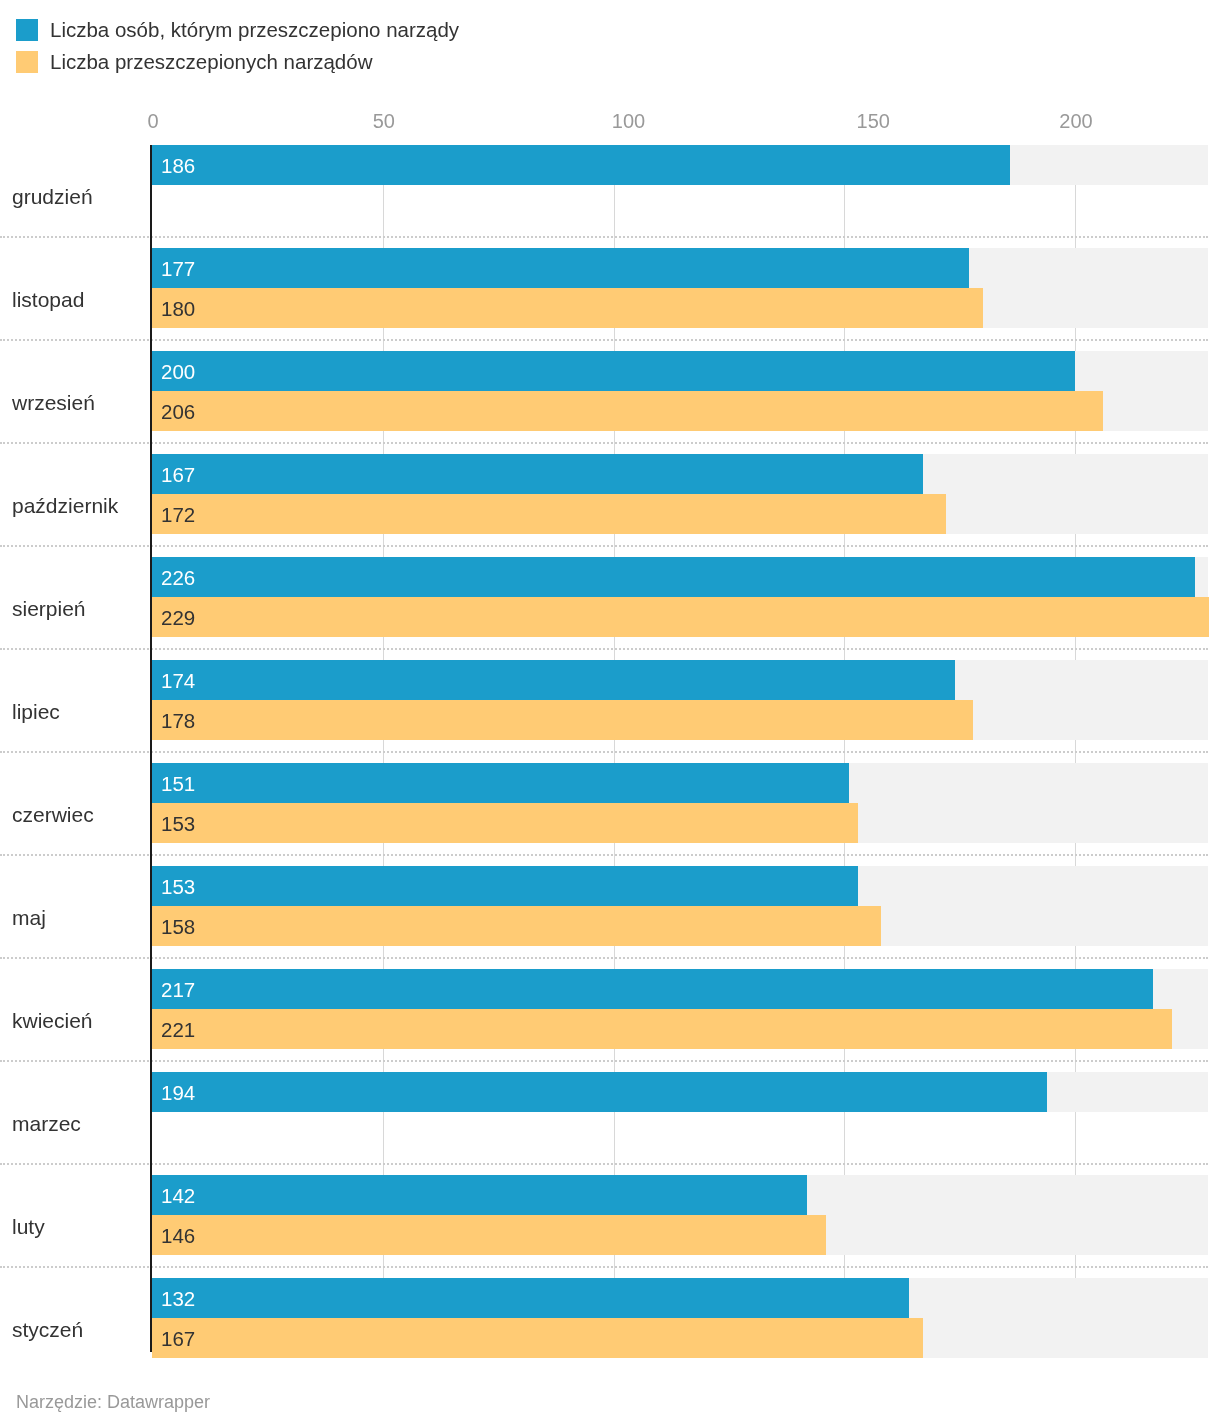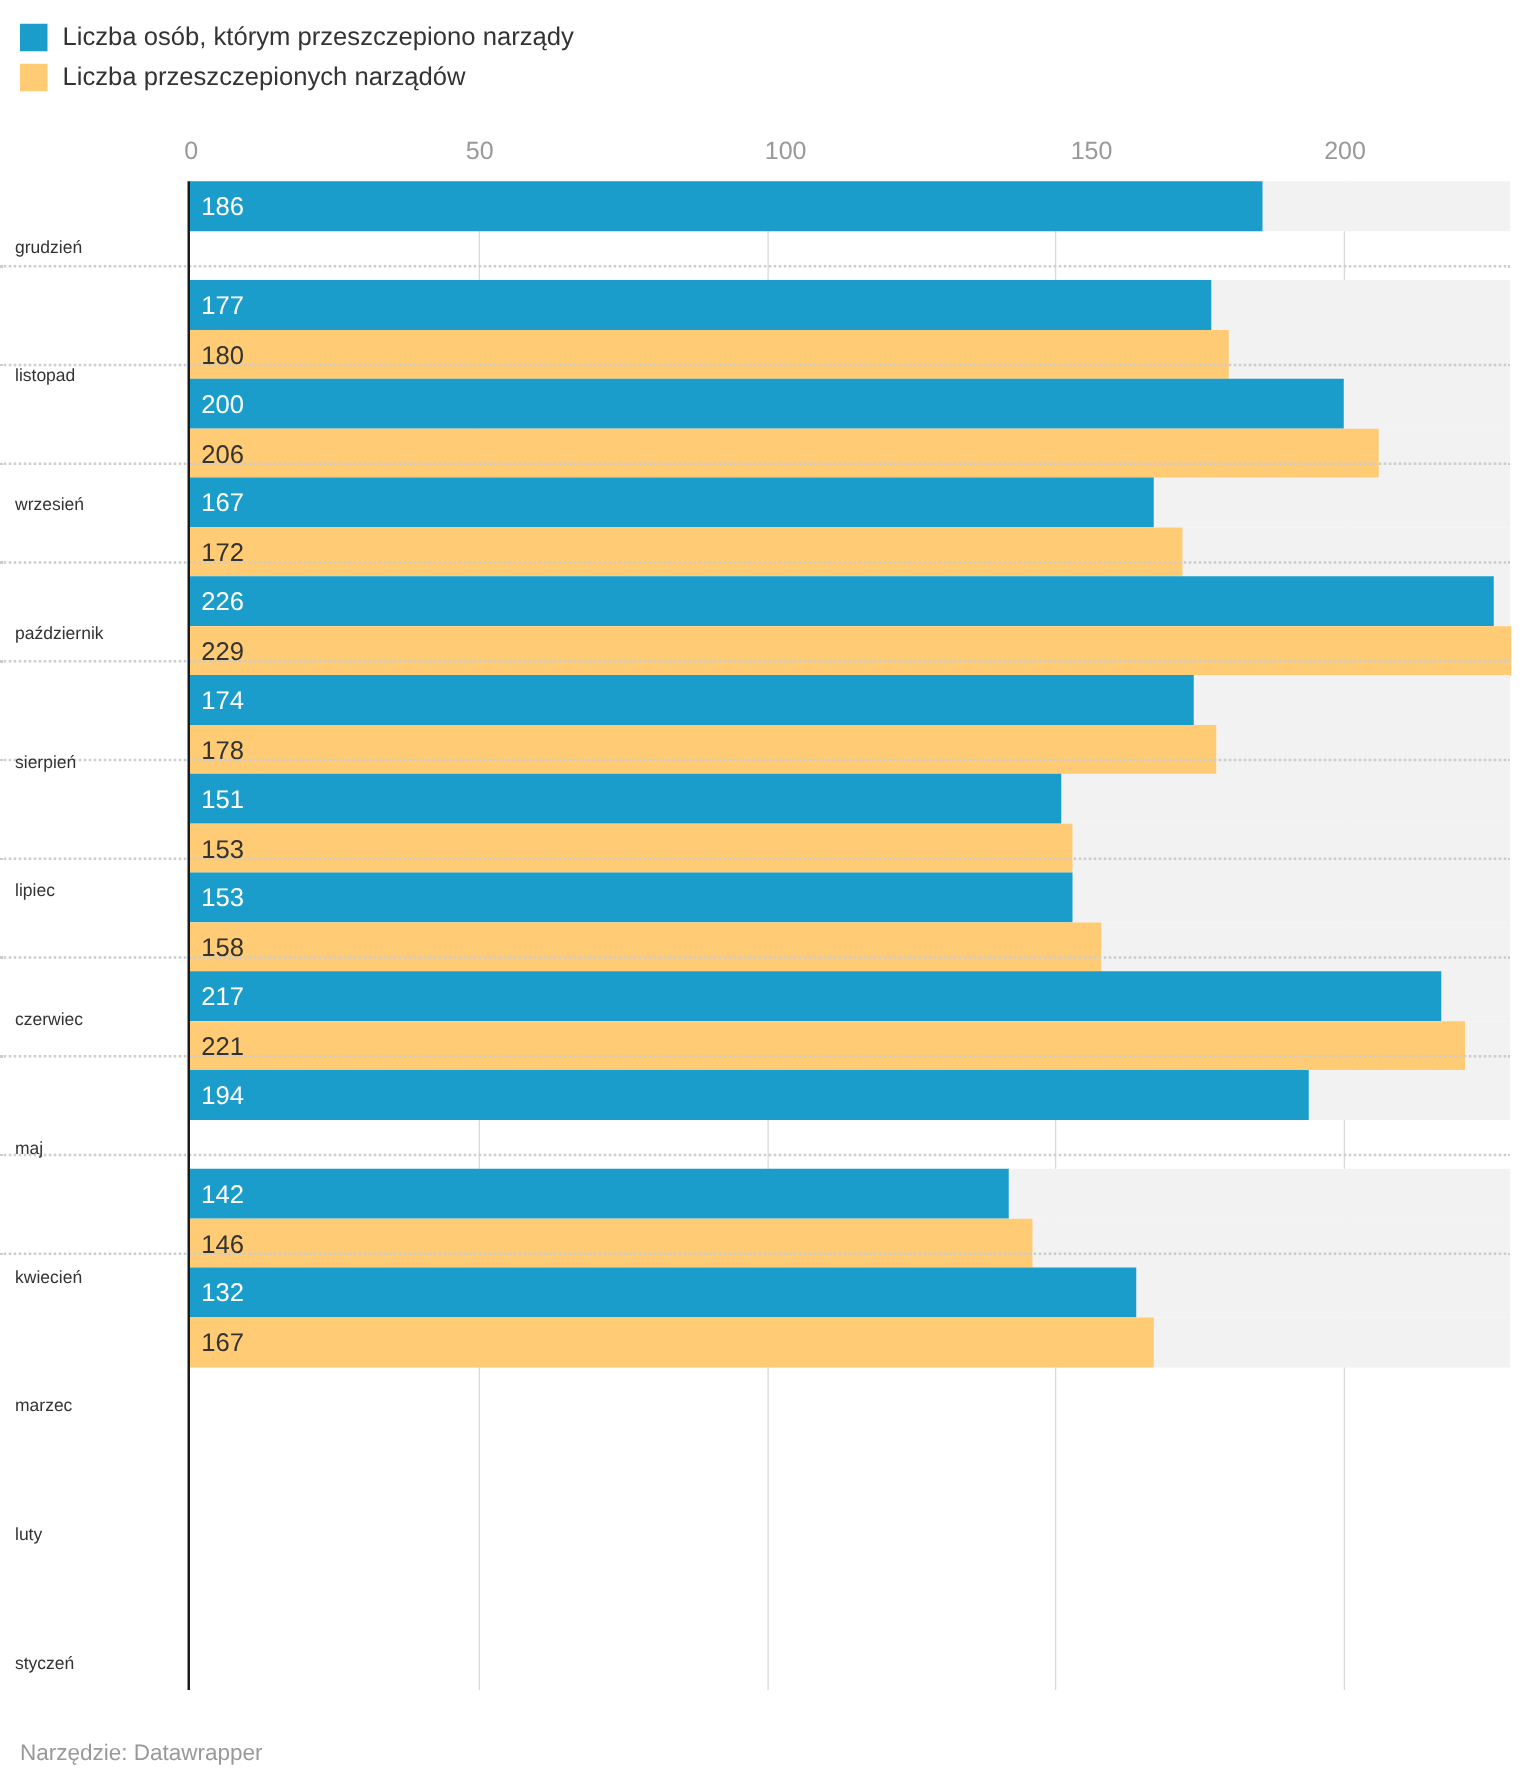--- a/index.html
+++ b/index.html
@@ -96,21 +96,21 @@
   .groups {
     position: absolute;
     left: 0;
     top: 0;
     right: 0;
     bottom: 0;
     z-index: 4;
   }
   .group {
     position: relative;
-    height: 79px;
+    height: 103px;
   }
   .bar-row {
     position: relative;
     height: 40px;
     width: 100%;
   }
   .bar-track {
     position: absolute;
     left: 0;
     top: 0;
@@ -155,21 +155,21 @@
     left: 0;
     top: 145px;
     width: 152px;
     z-index: 7;
   }
   .cat-label {
     height: 103px;
     display: flex;
     align-items: center;
     padding-left: 12px;
-    font-size: 14px;
+    font-size: 21px;
     color: #333333;
     white-space: nowrap;
   }
 
   
   .footer {
     position: absolute;
     left: 16px;
     top: 1392px;
     font-size: 18px;

